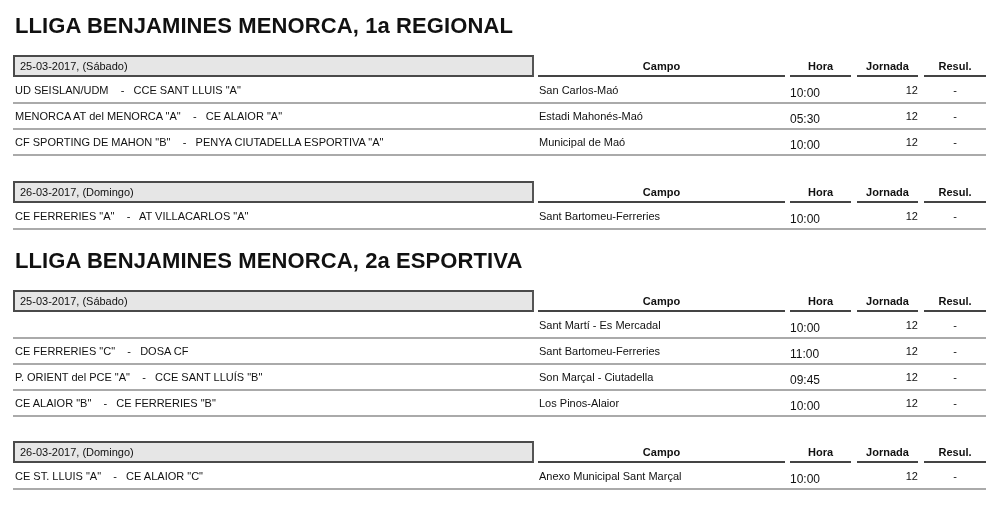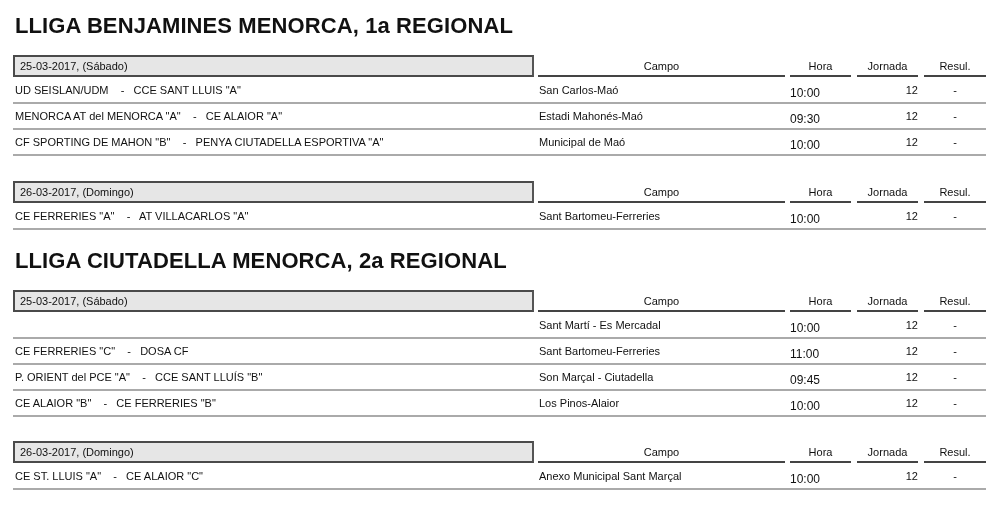--- a/index.html
+++ b/index.html
@@ -4,21 +4,21 @@
 <style>
   html, body { margin:0; padding:0; background:#ffffff; }
   body { width:1000px; height:515px; position:relative; overflow:hidden;
          font-family:"Liberation Sans", sans-serif; color:#111; }
   .league-title { position:absolute; left:15px; font-size:22px; font-weight:bold; letter-spacing:0.1px; }
   .block { position:absolute; left:13px; width:973px; }
   .hdr { position:relative; height:23px; }
   .date-box { position:absolute; left:0; top:0; width:516px; height:18px;
               background:#e6e6e6; border:2px solid #4a4a4a; border-right-color:#555; box-sizing:content-box;
               font-size:11px; font-weight:normal; line-height:18px; padding-left:5px; box-sizing:border-box; height:22px; width:521px; }
-  .col-h { position:absolute; top:4px; font-size:11px; font-weight:normal; text-align:center;
+  .col-h { position:absolute; top:4px; font-size:11px; font-weight:bold; text-align:center;
            border-bottom:2px solid #444; height:16px; line-height:14px; }
   .col-campo { left:525px; width:247px; }
   .col-hora { left:777px; width:61px; }
   .col-jor { left:844px; width:61px; }
   .col-res { left:911px; width:62px; }
   .row { position:relative; height:24px; border-bottom:2px solid #aaa; font-size:11px; }
   .row span { position:absolute; top:6px; white-space:pre; }
   .r-match { left:2px; }
   .r-campo { left:526px; }
   .r-hora { left:777px; width:61px; text-align:left; top:8px !important; font-size:12px; }
@@ -41,21 +41,21 @@
   <div class="row">
     <span class="r-match">UD SEISLAN/UDM    -   CCE SANT LLUIS "A"</span>
     <span class="r-campo">San Carlos-Maó</span>
     <span class="r-hora">10:00</span>
     <span class="r-jor">12</span>
     <span class="r-res">-</span>
   </div>
   <div class="row">
     <span class="r-match">MENORCA AT del MENORCA "A"    -   CE ALAIOR "A"</span>
     <span class="r-campo">Estadi Mahonés-Maó</span>
-    <span class="r-hora">09:30</span>
+    <span class="r-hora">05:30</span>
     <span class="r-jor">12</span>
     <span class="r-res">-</span>
   </div>
   <div class="row">
     <span class="r-match">CF SPORTING DE MAHON "B"    -   PENYA CIUTADELLA ESPORTIVA "A"</span>
     <span class="r-campo">Municipal de Maó</span>
     <span class="r-hora">10:00</span>
     <span class="r-jor">12</span>
     <span class="r-res">-</span>
   </div>
@@ -71,21 +71,21 @@
   </div>
   <div class="row">
     <span class="r-match">CE FERRERIES "A"    -   AT VILLACARLOS "A"</span>
     <span class="r-campo">Sant Bartomeu-Ferreries</span>
     <span class="r-hora">10:00</span>
     <span class="r-jor">12</span>
     <span class="r-res">-</span>
   </div>
 </div>
 
-<div class="league-title" style="top:248px;">LLIGA CIUTADELLA MENORCA, 2a REGIONAL</div>
+<div class="league-title" style="top:248px;">LLIGA BENJAMINES MENORCA, 2a ESPORTIVA</div>
 
 <div class="block" style="top:290px;">
   <div class="hdr">
     <div class="date-box">25-03-2017,  (Sábado)</div>
     <div class="col-h col-campo">Campo</div>
     <div class="col-h col-hora">Hora</div>
     <div class="col-h col-jor">Jornada</div>
     <div class="col-h col-res">Resul.</div>
   </div>
   <div class="row">

